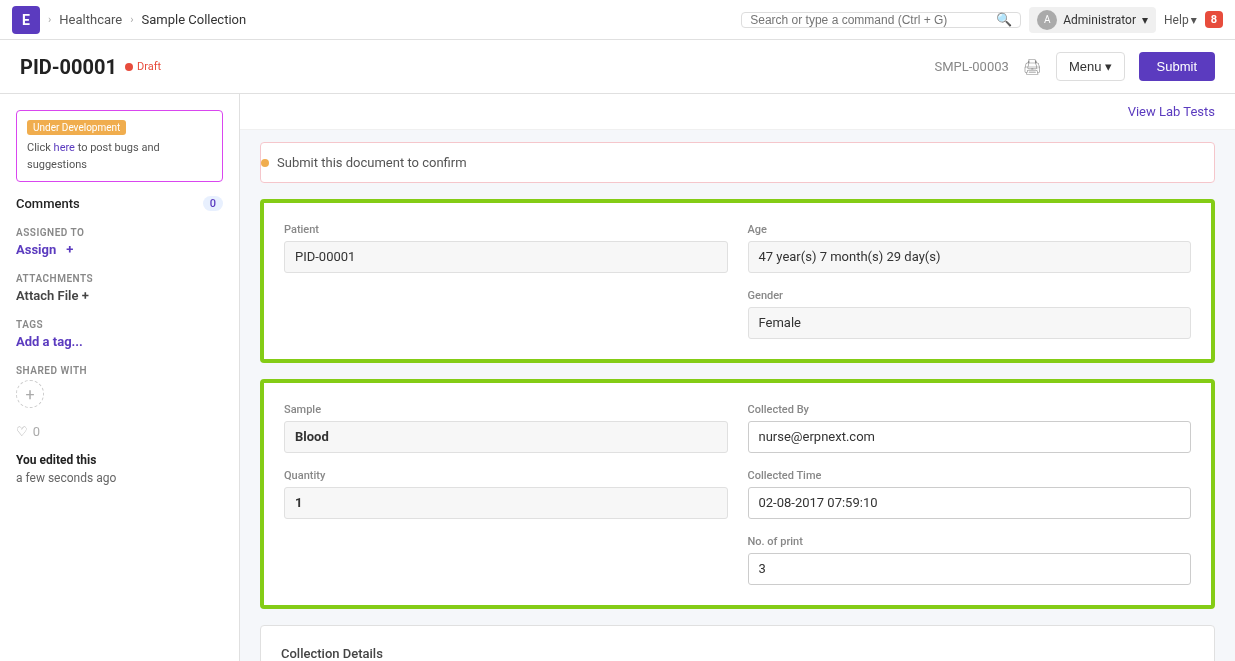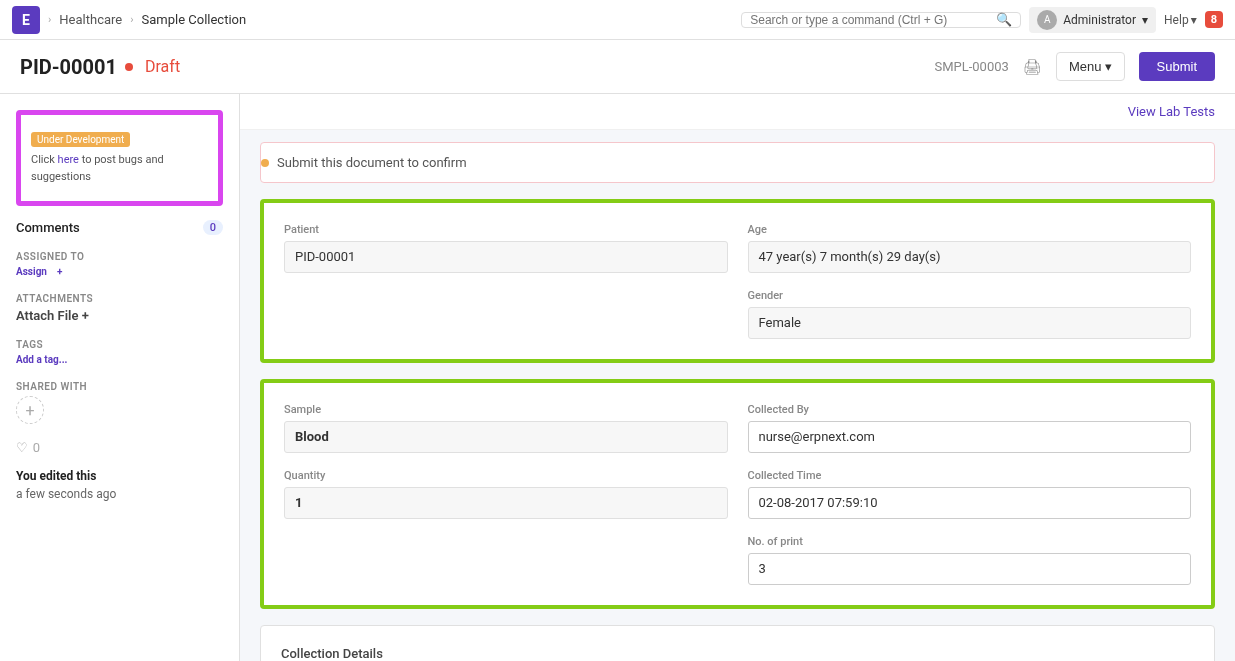--- a/index.html
+++ b/index.html
@@ -45,22 +45,22 @@
     }
 
     
     .page-header {
       display: flex; align-items: center; justify-content: space-between;
       padding: 12px 20px; background: #fff; border-bottom: 1px solid #e0e0e0;
     }
     .page-title-area { display: flex; align-items: center; gap: 8px; }
     .page-title { font-size: 20px; font-weight: bold; color: #222; }
     .status-badge {
-      display: flex; align-items: center; gap: 12px;
-      color: #e74c3c; font-size: 16px;
+      display: flex; align-items: center; gap: 4px;
+      color: #e74c3c; font-size: 11px;
     }
     .status-dot { width: 8px; height: 8px; background: #e74c3c; border-radius: 50%; }
     .page-header-right { display: flex; align-items: center; gap: 14px; }
     .doc-id { color: #888; font-size: 13px; }
     .print-icon { color: #888; cursor: pointer; font-size: 15px; }
     .menu-btn {
       border: 1px solid #ddd; background: #fff; border-radius: 4px;
       padding: 6px 12px; cursor: pointer; font-size: 13px; color: #333;
     }
     .submit-btn {
@@ -70,21 +70,21 @@
 
     
     .main-layout { display: flex; height: calc(100vh - 80px); overflow: hidden; }
 
     
     .sidebar {
       width: 240px; background: #fff; border-right: 1px solid #e0e0e0;
       padding: 16px; overflow-y: auto; flex-shrink: 0;
     }
     .sidebar-dev-notice {
-      border: 5px solid #d946ef; border-radius: 4px; padding: 16px 10px;
+      border: 1px solid #d946ef; border-radius: 4px; padding: 8px 10px;
       background: #fff; margin-bottom: 14px;
     }
     .sidebar-dev-badge {
       background: #f0ad4e; color: #fff; border-radius: 3px;
       font-size: 10px; padding: 2px 6px; display: inline-block; margin-bottom: 5px;
     }
     .sidebar-dev-text { font-size: 11px; color: #555; line-height: 1.5; }
     .sidebar-dev-text a { color: #5b3bbf; text-decoration: none; }
     .sidebar-section { margin-bottom: 16px; }
     .sidebar-section-header {
@@ -93,21 +93,21 @@
     }
     .sidebar-count {
       background: #e8f0fe; color: #5b3bbf; border-radius: 10px;
       padding: 1px 7px; font-size: 11px;
     }
     .sidebar-label {
       font-size: 10px; font-weight: 600; color: #888; text-transform: uppercase;
       letter-spacing: 0.5px; margin-bottom: 4px;
     }
     .sidebar-action {
-      font-size: 10px; color: #444; cursor: pointer; display: flex; align-items: center; gap: 10px;
+      font-size: 13px; color: #444; cursor: pointer; display: flex; align-items: center; gap: 10px;
     }
     .sidebar-action span { color: #5b3bbf; font-weight: bold; }
     .sidebar-attach { font-size: 13px; color: #444; cursor: pointer; font-weight: 600; }
     .sidebar-shared { margin-top: 8px; }
     .shared-add {
       width: 28px; height: 28px; border: 1px dashed #ccc; border-radius: 50%;
       display: flex; align-items: center; justify-content: center;
       color: #aaa; cursor: pointer; font-size: 16px;
     }
     .like-row { display: flex; align-items: center; gap: 5px; color: #aaa; font-size: 13px; margin-top: 12px; cursor: pointer; }

